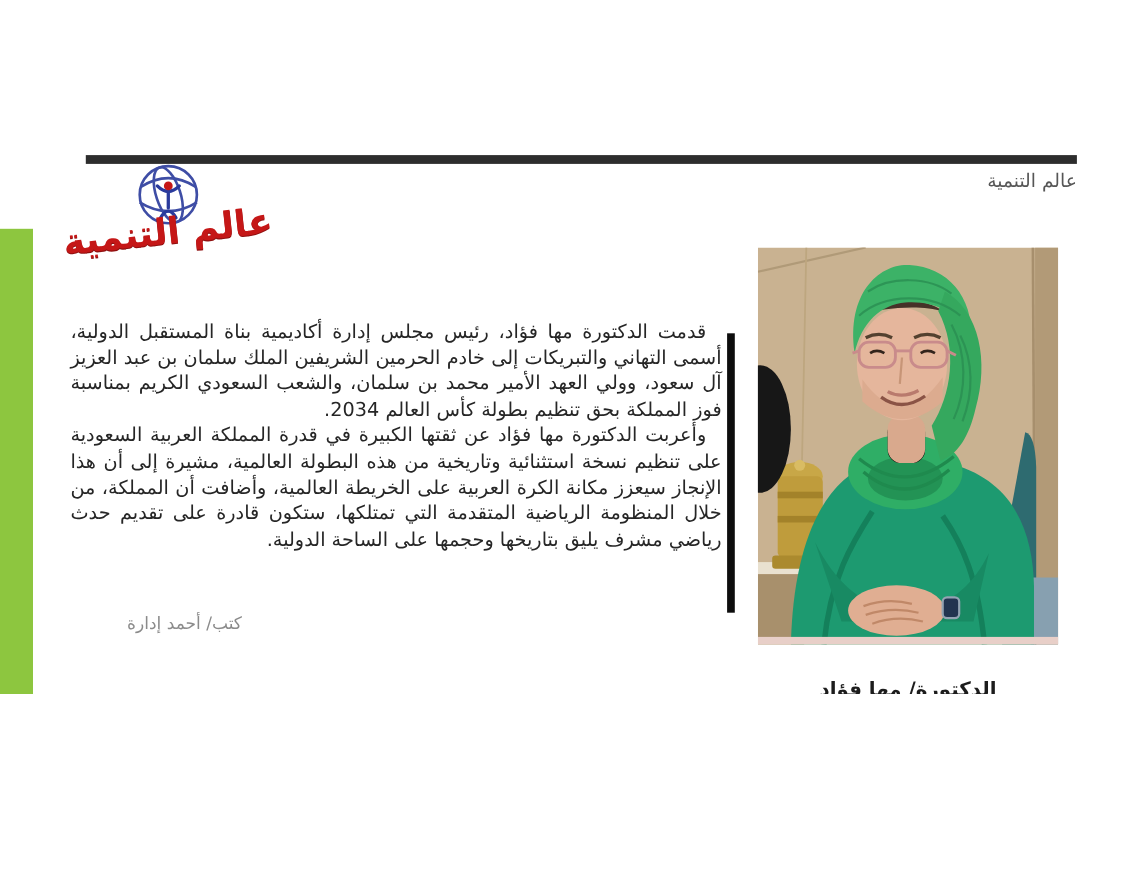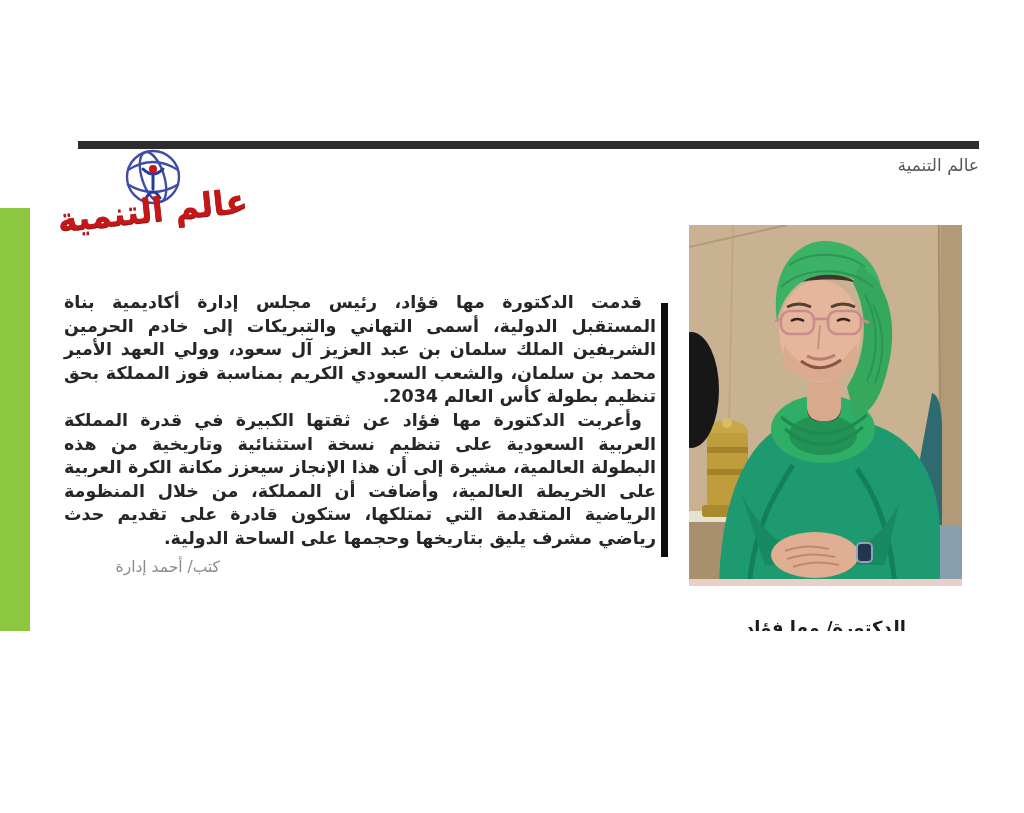--- a/index.html
+++ b/index.html
@@ -19,21 +19,21 @@
     position:absolute;left:0;top:44px;width:180px;text-align:center;
     font-size:33px;font-weight:bold;color:#c51717;direction:rtl;
     transform:rotate(-6deg);letter-spacing:-1px;
     text-shadow:0 1px 0 #8e0f0f;white-space:nowrap;
   }
   
   .green-bar{left:0;top:208px;width:30px;height:437px;background:#8dc63f;}
   
   .article{
     left:64px;top:291px;width:592px;direction:rtl;text-align:justify;
-    color:#262626;font-weight:bold;font-size:17.5px;line-height:23.6px;
+    color:#262626;font-weight:normal;font-size:17.5px;line-height:23.6px;
   }
   .article p{margin:0;text-indent:14px;}
   .quote-bar{left:661px;top:303px;width:7px;height:254px;background:#0d0d0d;}
   .byline{left:70px;top:558px;width:150px;font-size:15.5px;color:#8b8b8b;direction:rtl;white-space:nowrap;}
   
   .photo{left:689px;top:225px;width:273px;height:361px;}
   .caption{left:689px;top:617px;width:273px;text-align:center;font-weight:bold;font-size:18px;color:#1c1c1c;direction:rtl;}
 </style>
 </head>
 <body>

